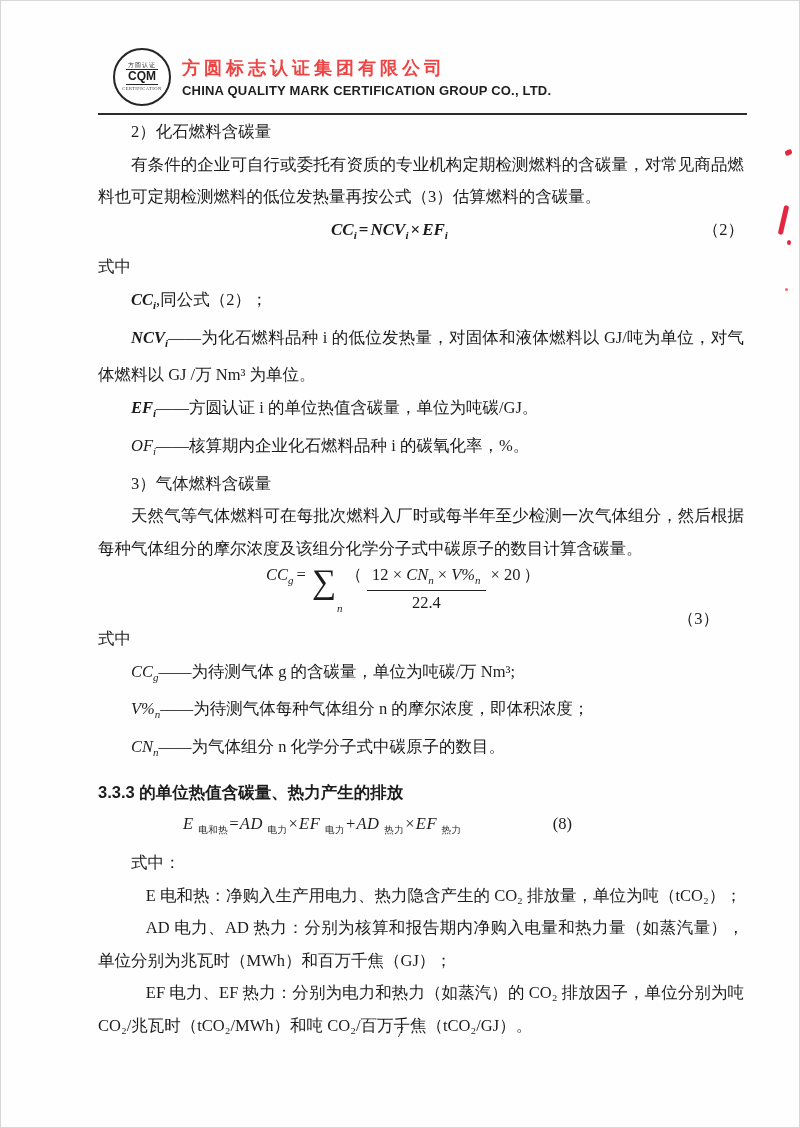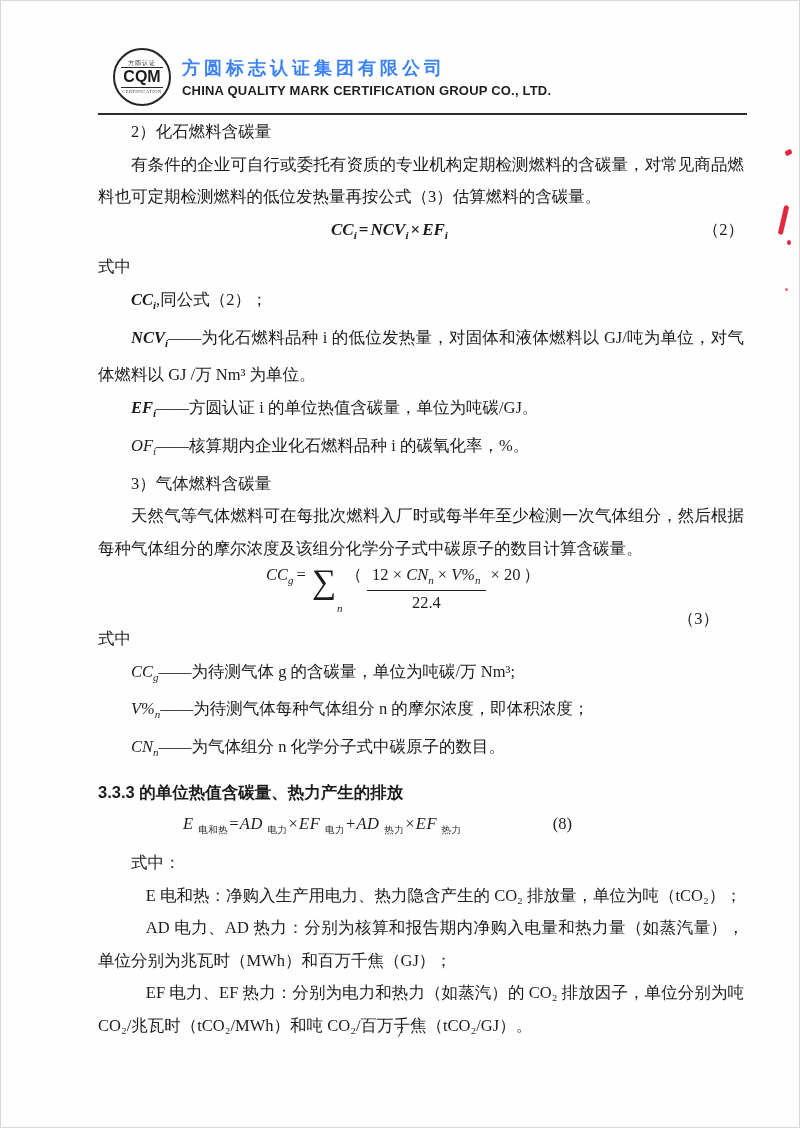--- a/index.html
+++ b/index.html
@@ -25,28 +25,28 @@
   .logo-circle {
     width:58px; height:58px;
     border:2px solid #262626;
     border-radius:50%;
     display:flex; flex-direction:column; align-items:center; justify-content:center;
     background:#fff; flex:0 0 auto;
   }
   .logo-arc-top { font-size:6px; letter-spacing:1px; line-height:1; color:#333; }
   .logo-cqm {
     font-family:"Liberation Sans","DejaVu Sans",sans-serif;
-    font-size:16px; font-weight:bold; line-height:1.15;
+    font-size:12px; font-weight:bold; line-height:1.15;
     border-top:1.5px solid #262626; border-bottom:1.5px solid #262626;
     padding:0 2px; margin:1px 0;
   }
   .logo-arc-bottom { font-size:4.5px; letter-spacing:.5px; line-height:1.2; color:#333; }
   .company-cn {
     font-family:"Liberation Sans","DejaVu Sans",sans-serif;
-    font-size:18px; font-weight:bold; letter-spacing:4px; color:#3b82f6;
+    font-size:18px; font-weight:bold; letter-spacing:4px; color:#ef4444;
   }
   .company-en {
     font-family:"Liberation Sans","DejaVu Sans",sans-serif;
     font-size:13px; font-weight:bold; letter-spacing:.2px; margin-top:3px; color:#1f1f1f;
   }
   .header-rule {
     margin:7px 52px 0 97px;
     border-top:2px solid #2c2c2c;
   }
   

